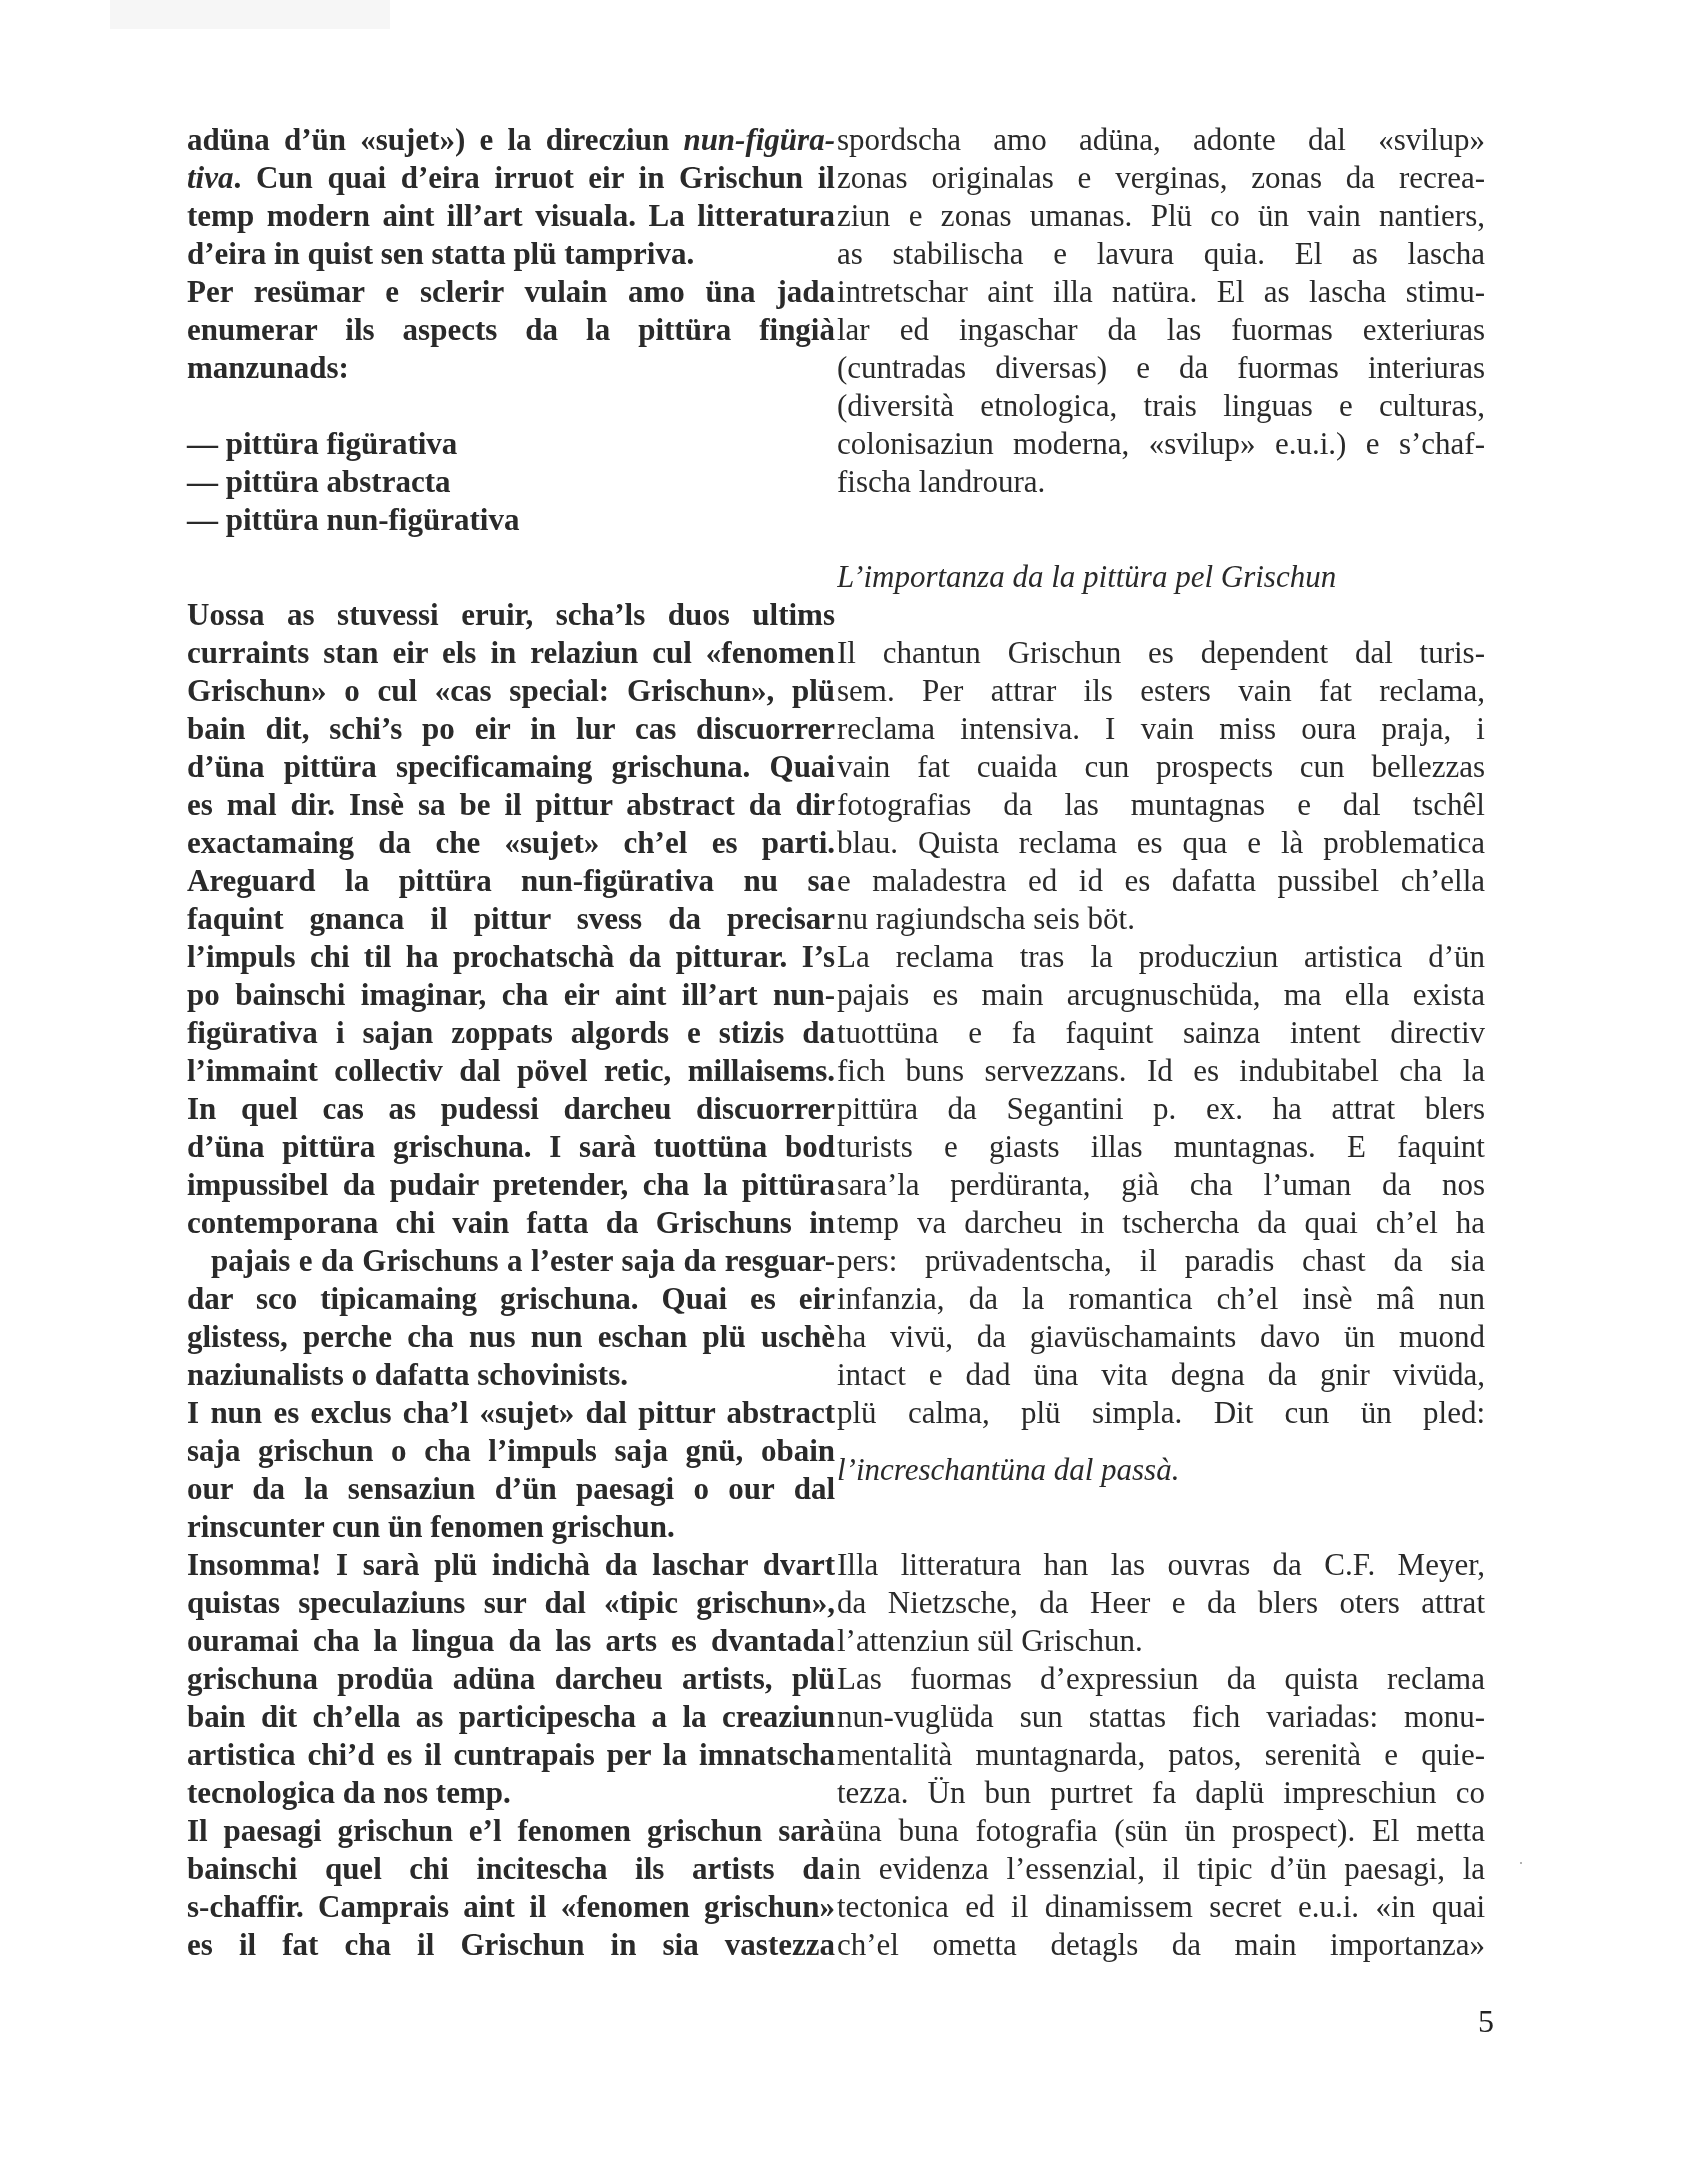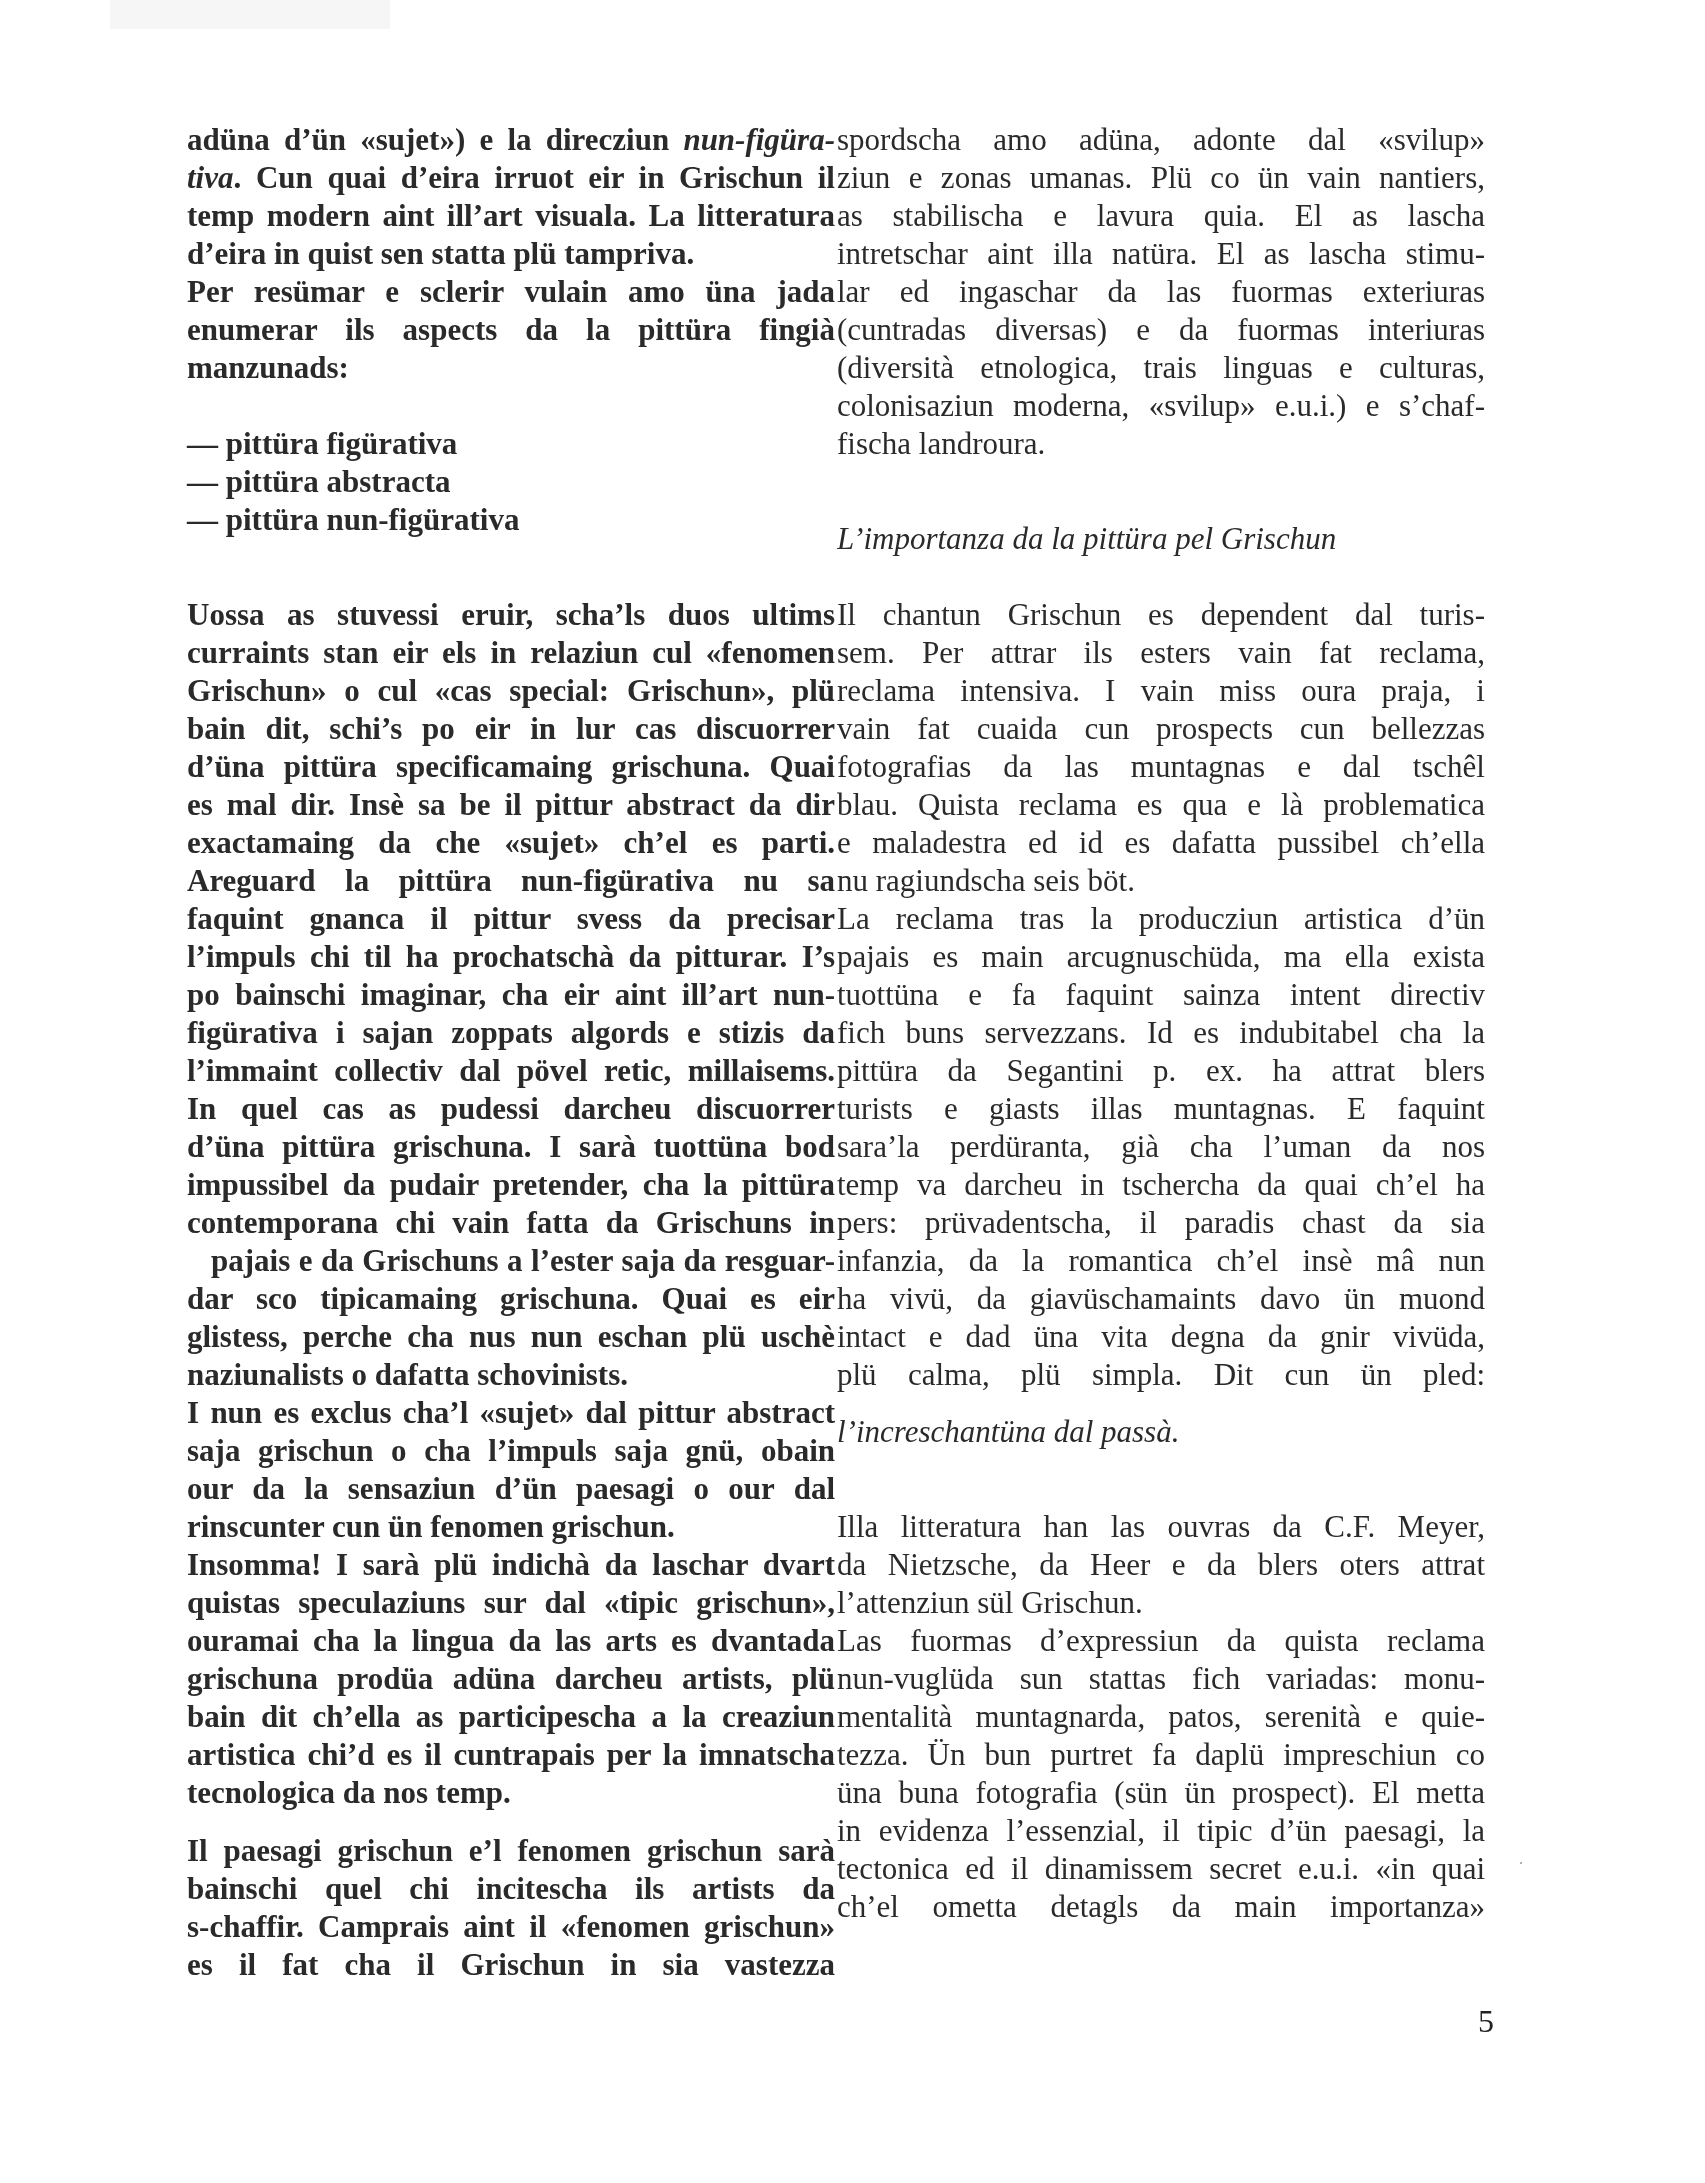--- a/index.html
+++ b/index.html
@@ -126,30 +126,31 @@
   <div id="L-p5">
       <div class="line" style="white-space: normal; overflow: hidden;">Insomma! I sarà plü indichà da laschar dvart</div>
       <div class="line" style="white-space: normal; overflow: hidden;">quistas speculaziuns sur dal «tipic grischun»,</div>
       <div class="line" style="white-space: normal; overflow: hidden;">ouramai cha la lingua da las arts es dvantada</div>
       <div class="line" style="white-space: normal; overflow: hidden;">grischuna prodüa adüna darcheu artists, plü</div>
       <div class="line" style="white-space: normal; overflow: hidden;">bain dit ch’ella as participescha a la creaziun</div>
       <div class="line" style="white-space: normal; overflow: hidden;">artistica chi’d es il cuntrapais per la imnatscha</div>
       <div class="line last">tecnologica da nos temp.</div>
     </div>
   <div id="L-p6">
-      <div class="line" style="white-space: normal; overflow: hidden; margin-top: 20px;">Il paesagi grischun e’l fenomen grischun sarà</div>
+      <div class="line" style="white-space: normal; overflow: hidden;">Il paesagi grischun e’l fenomen grischun sarà</div>
       <div class="line" style="white-space: normal; overflow: hidden;">bainschi quel chi incitescha ils artists da</div>
       <div class="line" style="white-space: normal; overflow: hidden;">s-chaffir. Camprais aint il «fenomen grischun»</div>
       <div class="line" style="white-space: normal; overflow: hidden;">es il fat cha il Grischun in sia vastezza</div>
     </div>
 </div>
 
 <div class="column col-right">
   <div id="R-p1">
       <div class="line" style="white-space: normal; overflow: hidden;">spordscha amo adüna, adonte dal «svilup»</div>
+      <div class="line" style="white-space: normal; overflow: hidden;">zonas originalas e verginas, zonas da recrea-</div>
       <div class="line" style="white-space: normal; overflow: hidden;">ziun e zonas umanas. Plü co ün vain nantiers,</div>
       <div class="line" style="white-space: normal; overflow: hidden;">as stabilischa e lavura quia. El as lascha</div>
       <div class="line" style="white-space: normal; overflow: hidden;">intretschar aint illa natüra. El as lascha stimu-</div>
       <div class="line" style="white-space: normal; overflow: hidden;">lar ed ingaschar da las fuormas exteriuras</div>
       <div class="line" style="white-space: normal; overflow: hidden;">(cuntradas diversas) e da fuormas interiuras</div>
       <div class="line" style="white-space: normal; overflow: hidden;">(diversità etnologica, trais linguas e culturas,</div>
       <div class="line" style="white-space: normal; overflow: hidden;">colonisaziun moderna, «svilup» e.u.i.) e s’chaf-</div>
       <div class="line last">fischa landroura.</div>
     </div>
   <div class="gap"></div>

